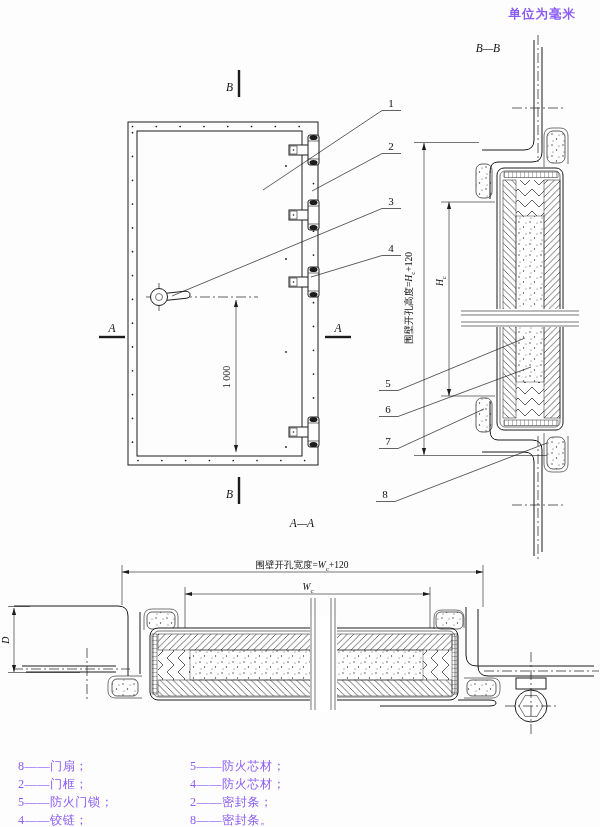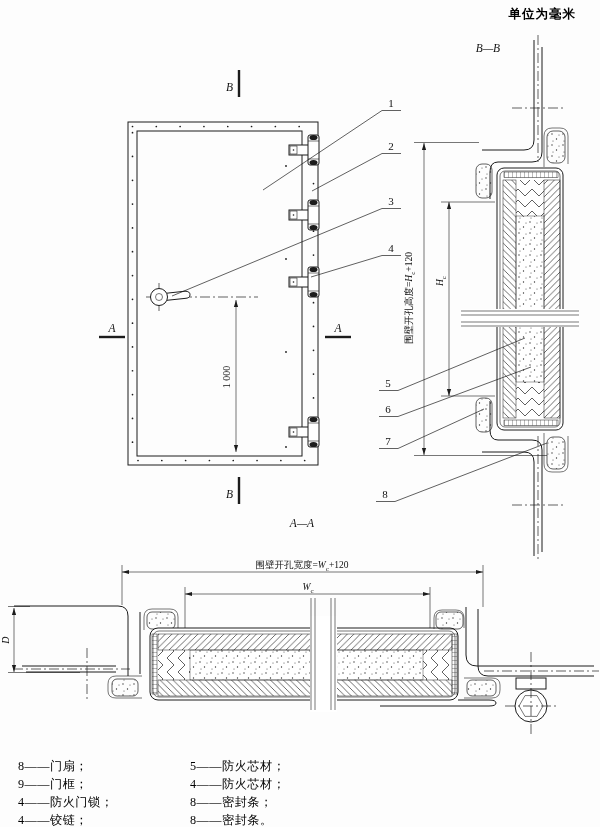--- a/index.html
+++ b/index.html
@@ -1,17 +1,17 @@
 <!DOCTYPE html>
 <html><head>
 <meta charset="utf-8">
 <style>
   html,body{margin:0;padding:0;background:#e8e8e8;}
   .page{position:relative;width:600px;height:827px;background:#fdfdfd;overflow:hidden;
-        font-family:"Liberation Serif",serif;color:#000000;}
+        font-family:"Liberation Serif",serif;color:#8b5cf6;}
   .units{position:absolute;top:6px;right:24px;font-size:12.5px;font-weight:bold;letter-spacing:1px;}
   .legend{position:absolute;top:757px;left:0;width:600px;font-size:12.2px;}
   .legend .col{position:absolute;top:0;}
   .legend .c1{left:18px;} .legend .c2{left:190px;}
   .legend .row{height:18px;line-height:18px;letter-spacing:.5px;}
   svg text{font-family:"Liberation Serif",serif;fill:#111;}
   .ln{stroke:#1c1c1c;fill:none;stroke-width:1;}
   .ln2{stroke:#1c1c1c;fill:none;stroke-width:.6;}
   .thick{stroke:#1c1c1c;stroke-width:2.4;fill:none;}
   .cl{stroke:#1c1c1c;fill:none;stroke-width:.7;stroke-dasharray:10 3 2 3;}
@@ -303,24 +303,24 @@
         <line class="cl" x1="531" y1="652" x2="531" y2="736"></line>
         <line class="cl" x1="505" y1="706" x2="557" y2="706"></line>
       </g>
     </g>
   </svg>
 
   
   <div class="legend">
     <div class="col c1">
       <div class="row">8——门扇；</div>
-      <div class="row">9——门框；</div>
-      <div class="row">4——防火门锁；</div>
+      <div class="row">2——门框；</div>
+      <div class="row">5——防火门锁；</div>
       <div class="row">4——铰链；</div>
     </div>
     <div class="col c2">
       <div class="row">5——防火芯材；</div>
       <div class="row">4——防火芯材；</div>
-      <div class="row">8——密封条；</div>
+      <div class="row">2——密封条；</div>
       <div class="row">8——密封条。</div>
     </div>
   </div>
 </div>
 
 </body></html>

